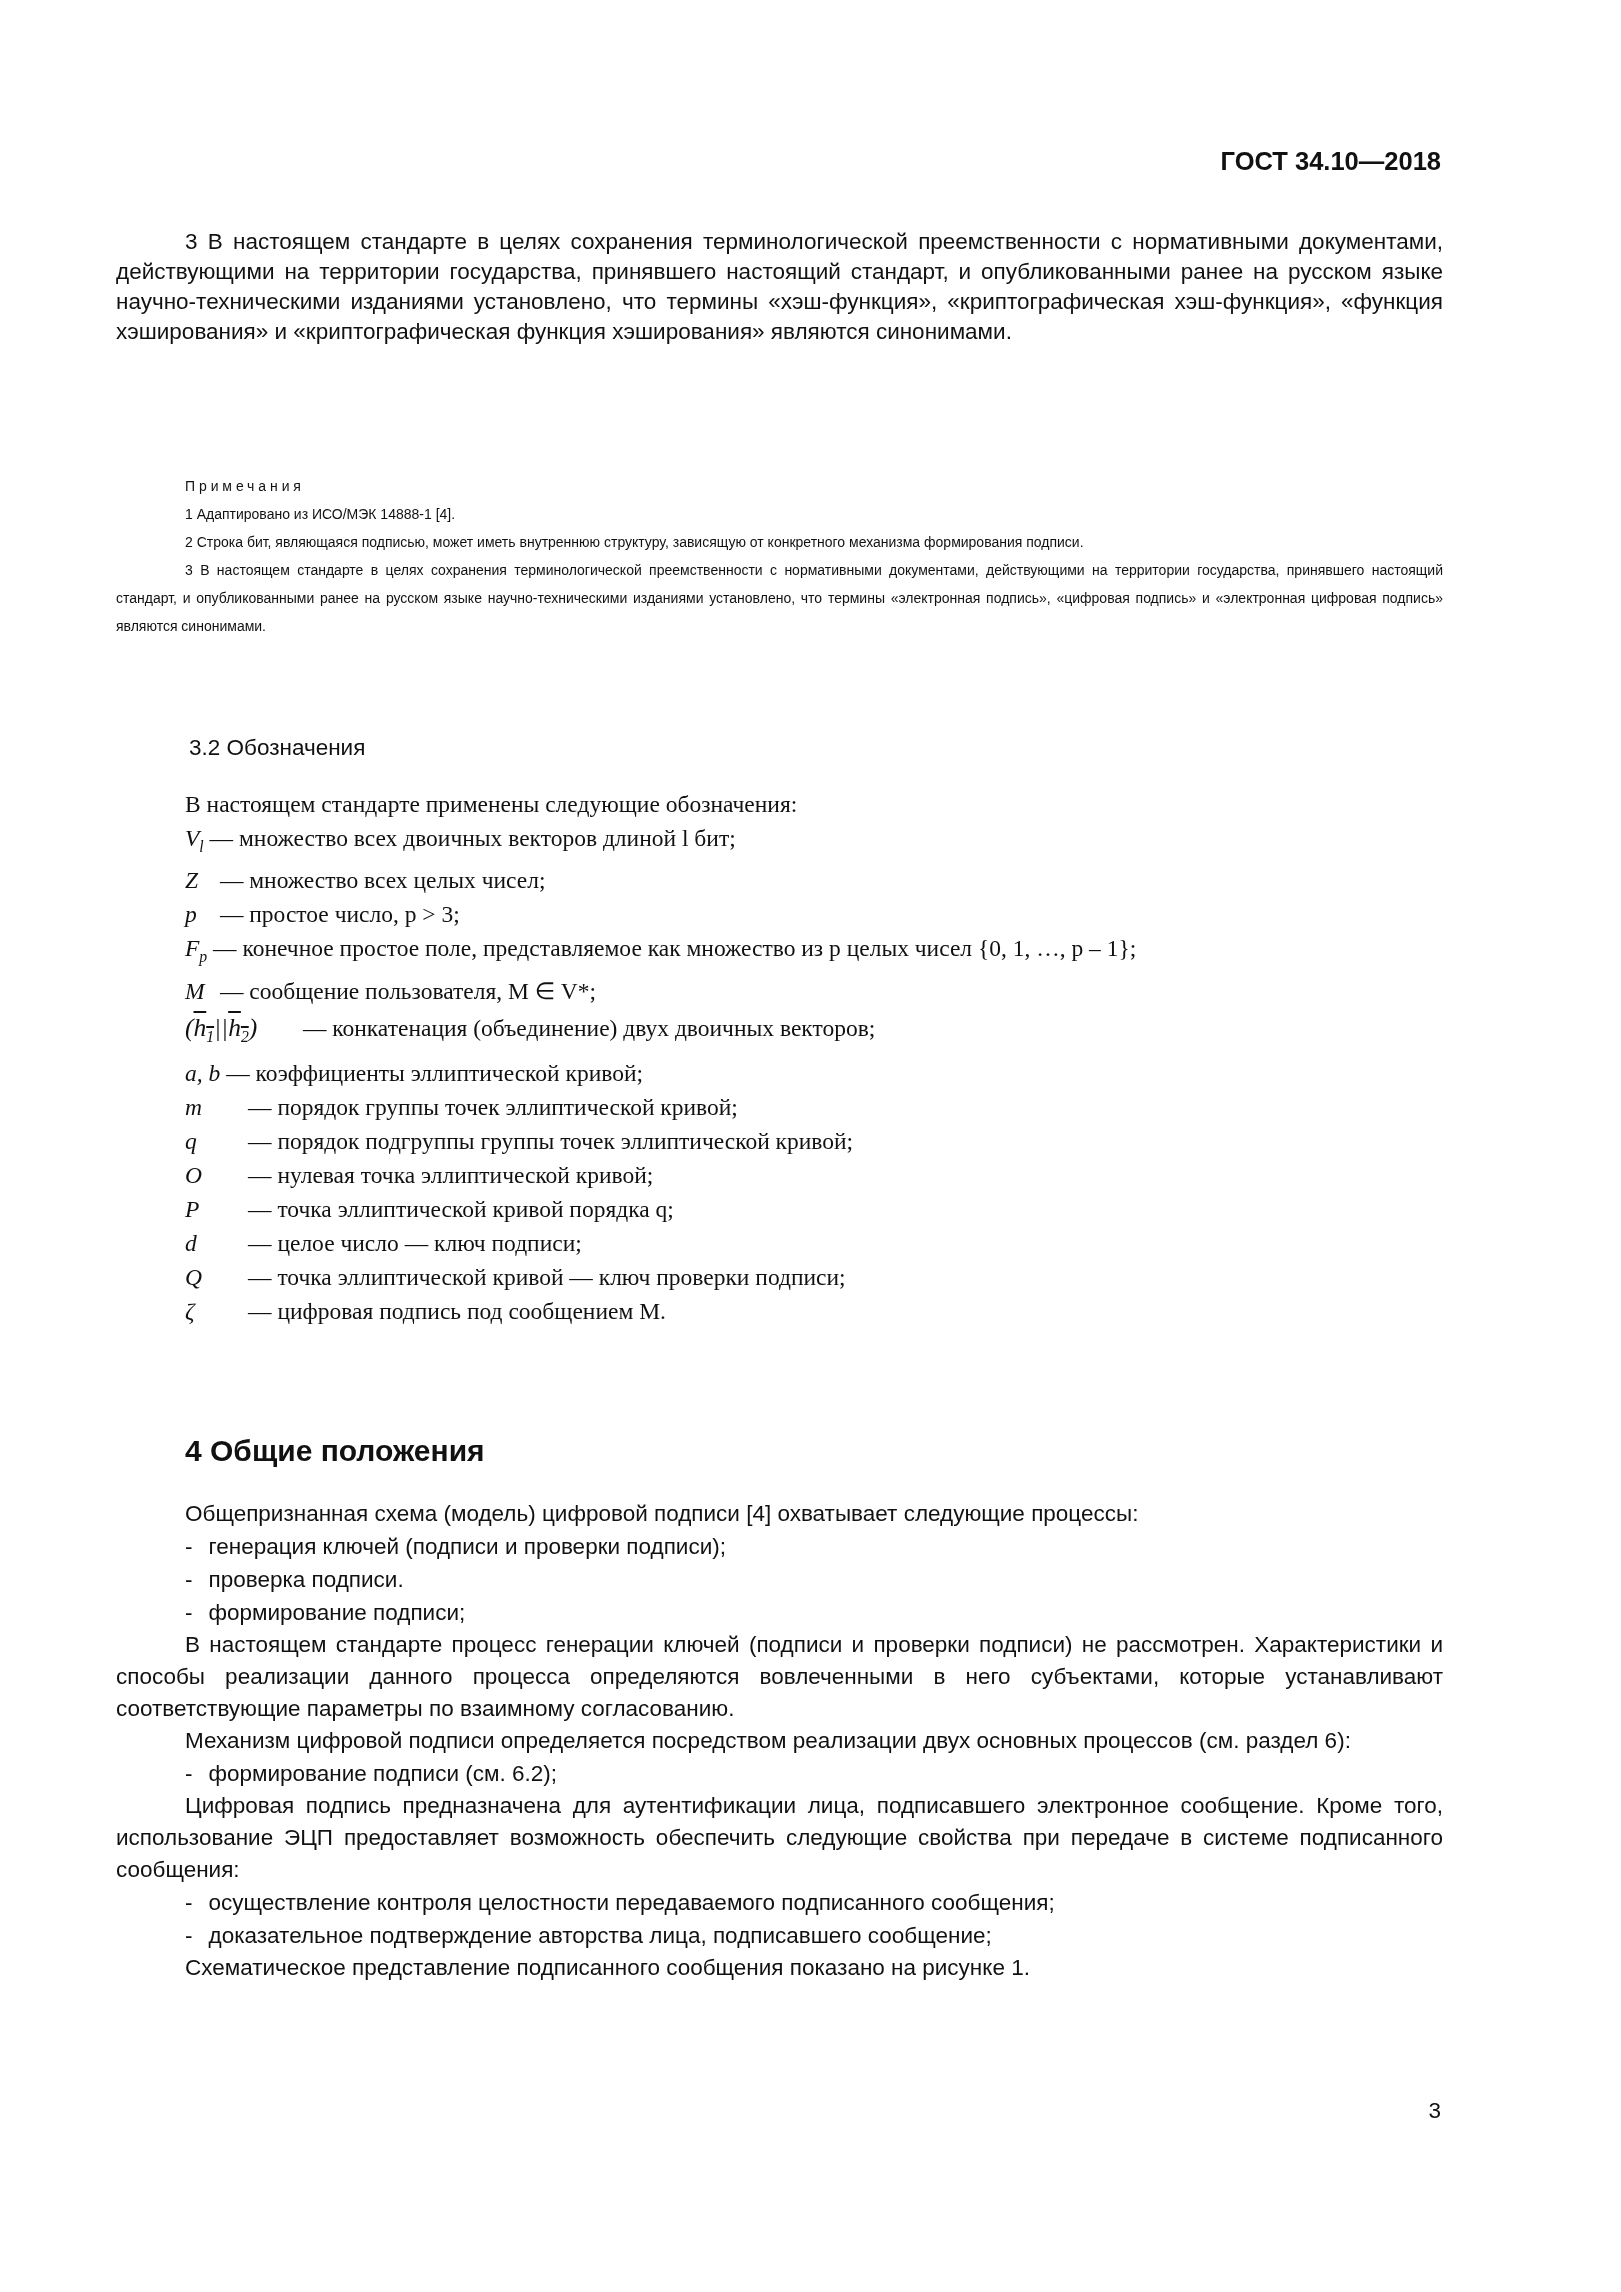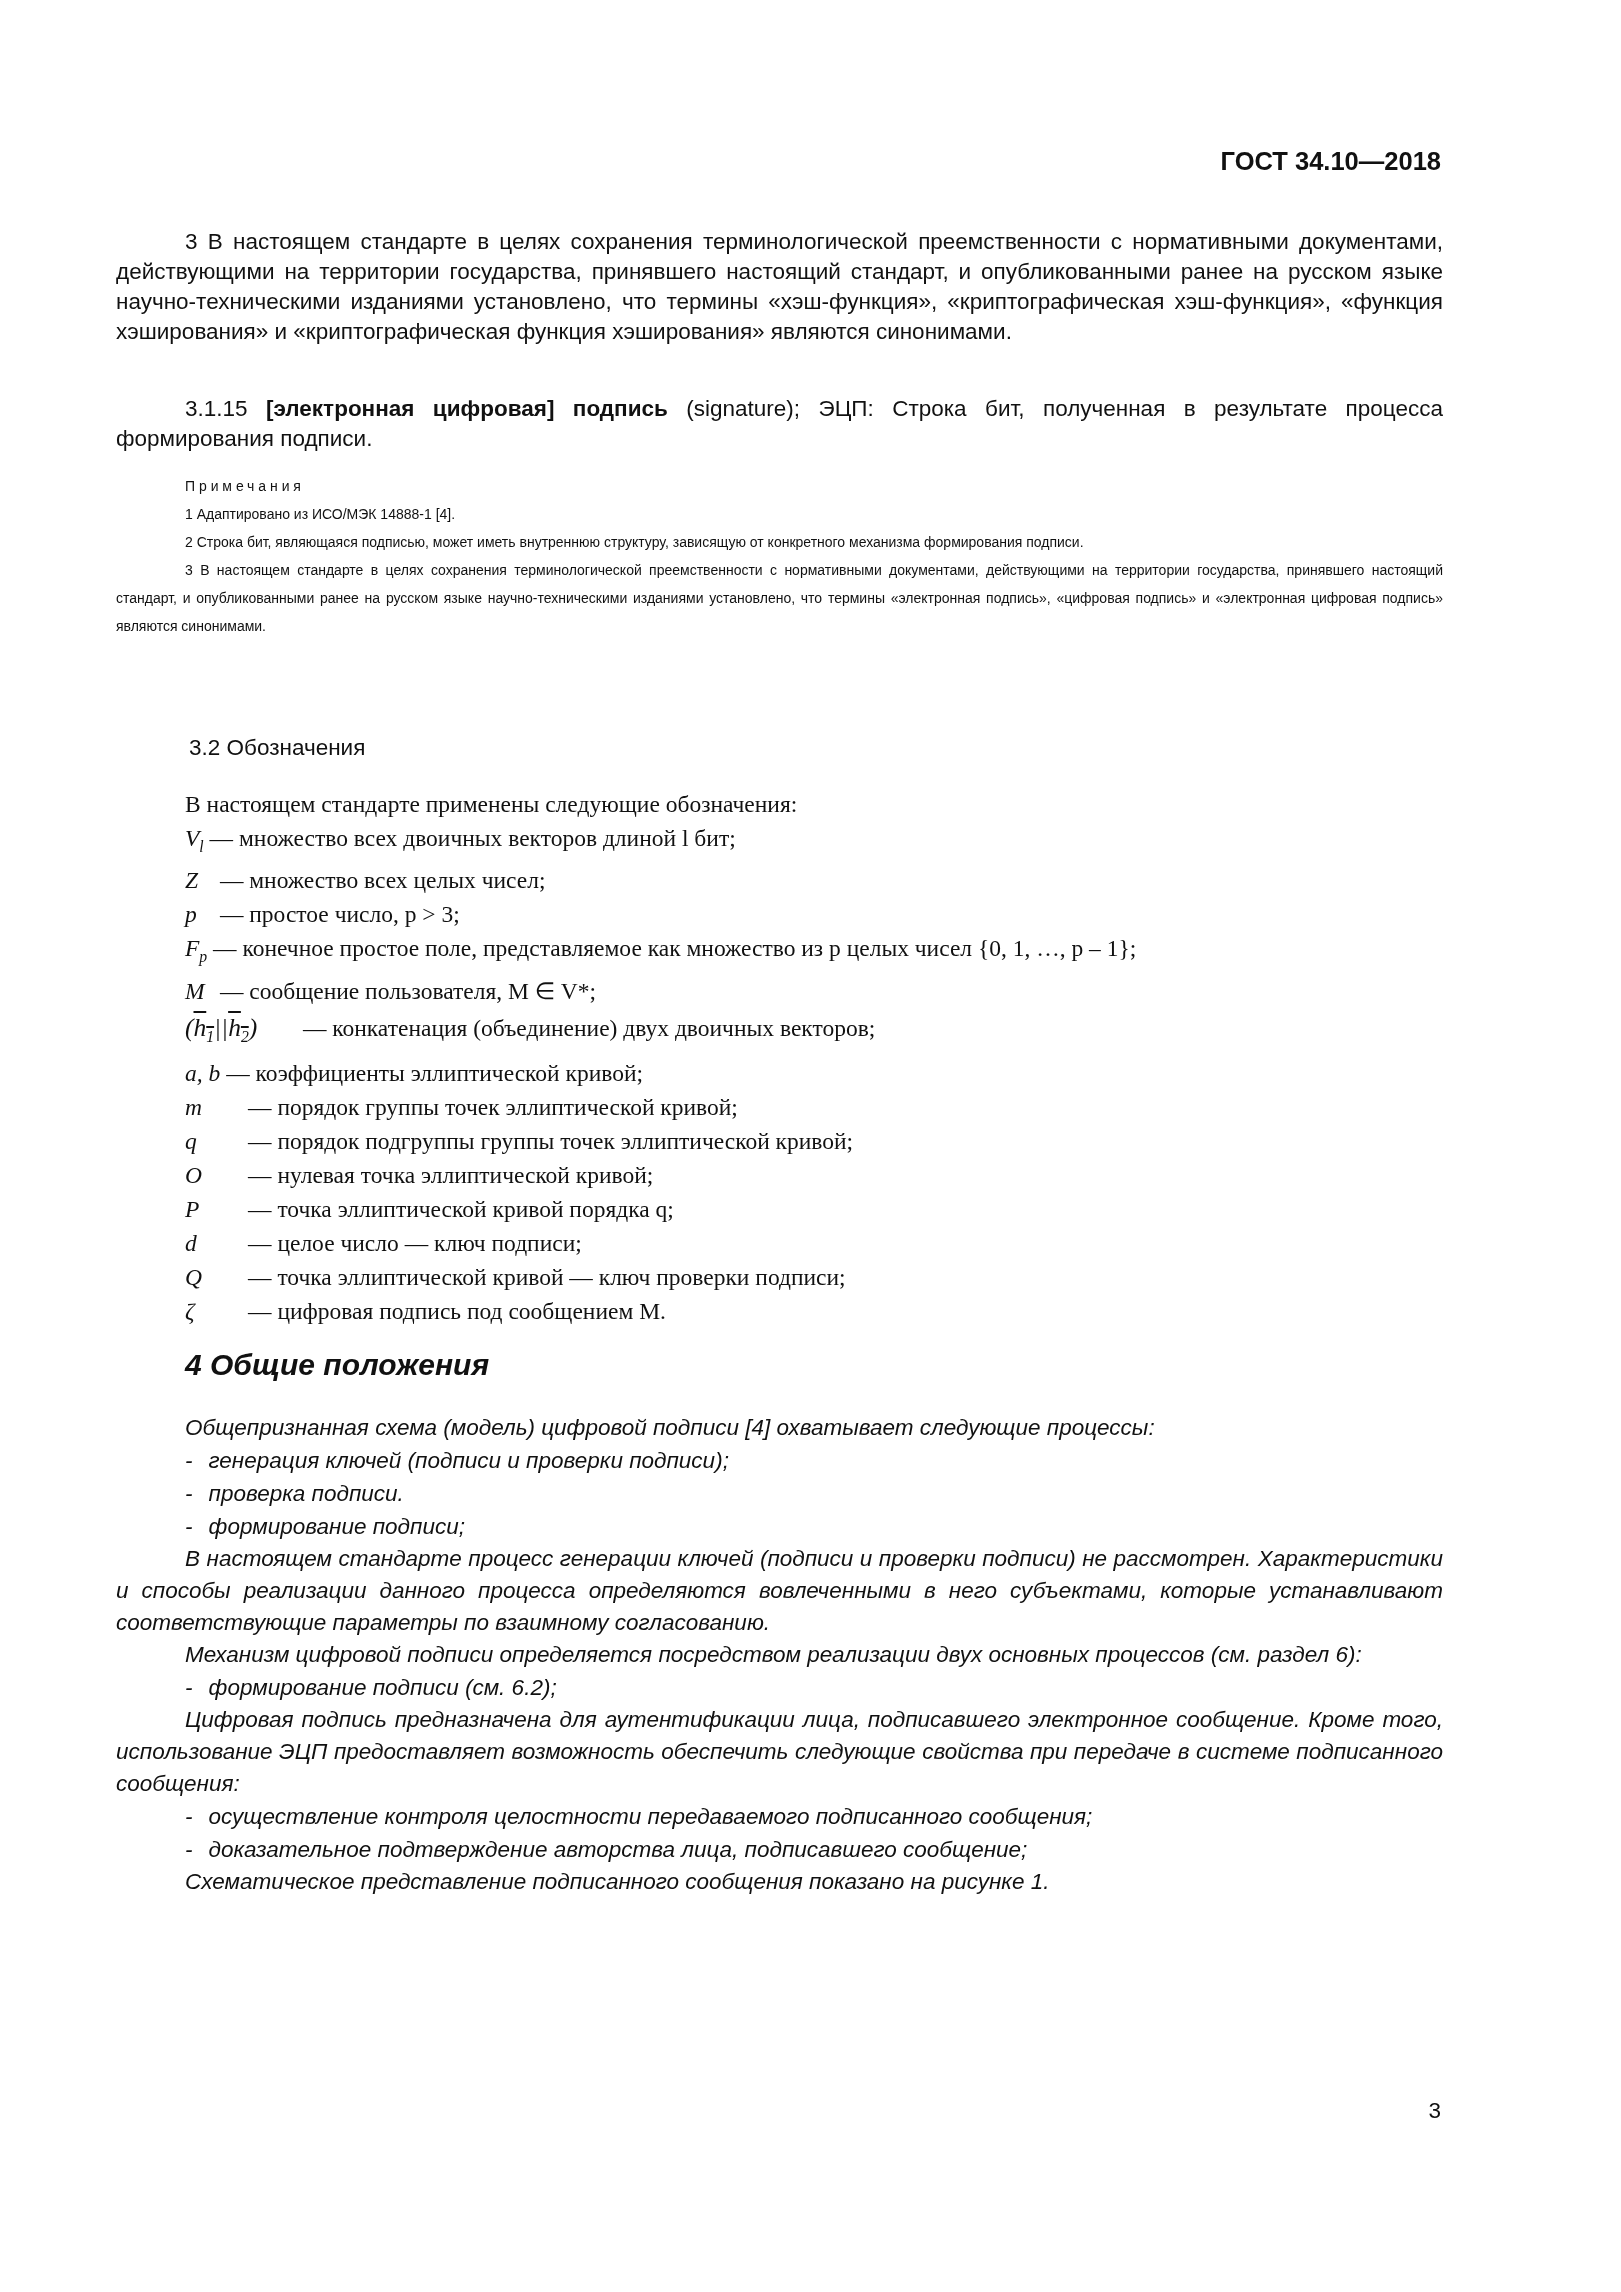--- a/index.html
+++ b/index.html
@@ -26,23 +26,20 @@
 <body>
 
 <div class="page">
 
   <div class="header">ГОСТ 34.10—2018</div>
 
   <div class="block" style="top:227px;">
     <p class="p">3 В настоящем стандарте в целях сохранения терминологической преемственности с нормативными документами, действующими на территории государства, принявшего настоящий стандарт, и опубликованными ранее на русском языке научно-техническими изданиями установлено, что термины «хэш-функция», «криптографическая хэш-функция», «функция хэширования» и «криптографическая функция хэширования» являются синонимами.</p>
   </div>
 
-  <div class="block" style="top:394px;">
-    <p class="p"><span>3.1.15</span> <span class="b">[электронная цифровая] подпись</span><span> (signature); ЭЦП: Строка бит, полученная в результате процесса формирования подписи.</span></p>
-  </div>
 
   <div class="block" style="top:472px;">
     <p class="p small spaced">Примечания</p>
     <p class="p small">1 Адаптировано из ИСО/МЭК 14888-1 [4].</p>
     <p class="p small">2 Строка бит, являющаяся подписью, может иметь внутреннюю структуру, зависящую от конкретного механизма формирования подписи.</p>
     <p class="p small">3 В настоящем стандарте в целях сохранения терминологической преемственности с нормативными документами, действующими на территории государства, принявшего настоящий стандарт, и опубликованными ранее на русском языке научно-техническими изданиями установлено, что термины «электронная подпись», «цифровая подпись» и «электронная цифровая подпись» являются синонимами.</p>
   </div>
 
   <div class="block" style="top:731px;">
     <p class="h2">3.2 Обозначения</p>
@@ -58,21 +55,21 @@
     <div class="sym-row"><span class="sym">a, b</span> <span>— коэффициенты эллиптической кривой;</span></div>
     <div class="sym-row"><span class="sym w1">m</span><span>— порядок группы точек эллиптической кривой;</span></div>
     <div class="sym-row"><span class="sym w1">q</span><span>— порядок подгруппы группы точек эллиптической кривой;</span></div>
     <div class="sym-row"><span class="sym w1">O</span><span>— нулевая точка эллиптической кривой;</span></div>
     <div class="sym-row"><span class="sym w1">P</span><span>— точка эллиптической кривой порядка q;</span></div>
     <div class="sym-row"><span class="sym w1">d</span><span>— целое число — ключ подписи;</span></div>
     <div class="sym-row"><span class="sym w1">Q</span><span>— точка эллиптической кривой — ключ проверки подписи;</span></div>
     <div class="sym-row"><span class="sym w1">ζ</span><span>— цифровая подпись под сообщением M.</span></div>
   </div>
 
-  <div class="block" style="top:1348px;font-style:italic;">
+  <div class="block" style="top:1434px;">
     <p class="h1">4 Общие положения</p>
     <div style="height:29px"></div>
     <div class="list">Общепризнанная схема (модель) цифровой подписи [4] охватывает следующие процессы:</div>
     <div class="list"><span class="dash">-</span><span>генерация ключей (подписи и проверки подписи);</span></div>
     <div class="list"><span class="dash">-</span><span>проверка подписи.</span></div>
     <div class="list"><span class="dash">-</span><span>формирование подписи;</span></div>
     <p class="p" style="line-height:32px">В настоящем стандарте процесс генерации ключей (подписи и проверки подписи) не рассмотрен. Характеристики и способы реализации данного процесса определяются вовлеченными в него субъектами, которые устанавливают соответствующие параметры по взаимному согласованию.</p>
     <p class="p" style="line-height:32px">Механизм цифровой подписи определяется посредством реализации двух основных процессов (см. раздел 6):</p>
     <div class="list"><span class="dash">-</span><span>формирование подписи (см. 6.2);</span></div>
     <p class="p" style="line-height:32px">Цифровая подпись предназначена для аутентификации лица, подписавшего электронное сообщение. Кроме того, использование ЭЦП предоставляет возможность обеспечить следующие свойства при передаче в системе подписанного сообщения:</p>

